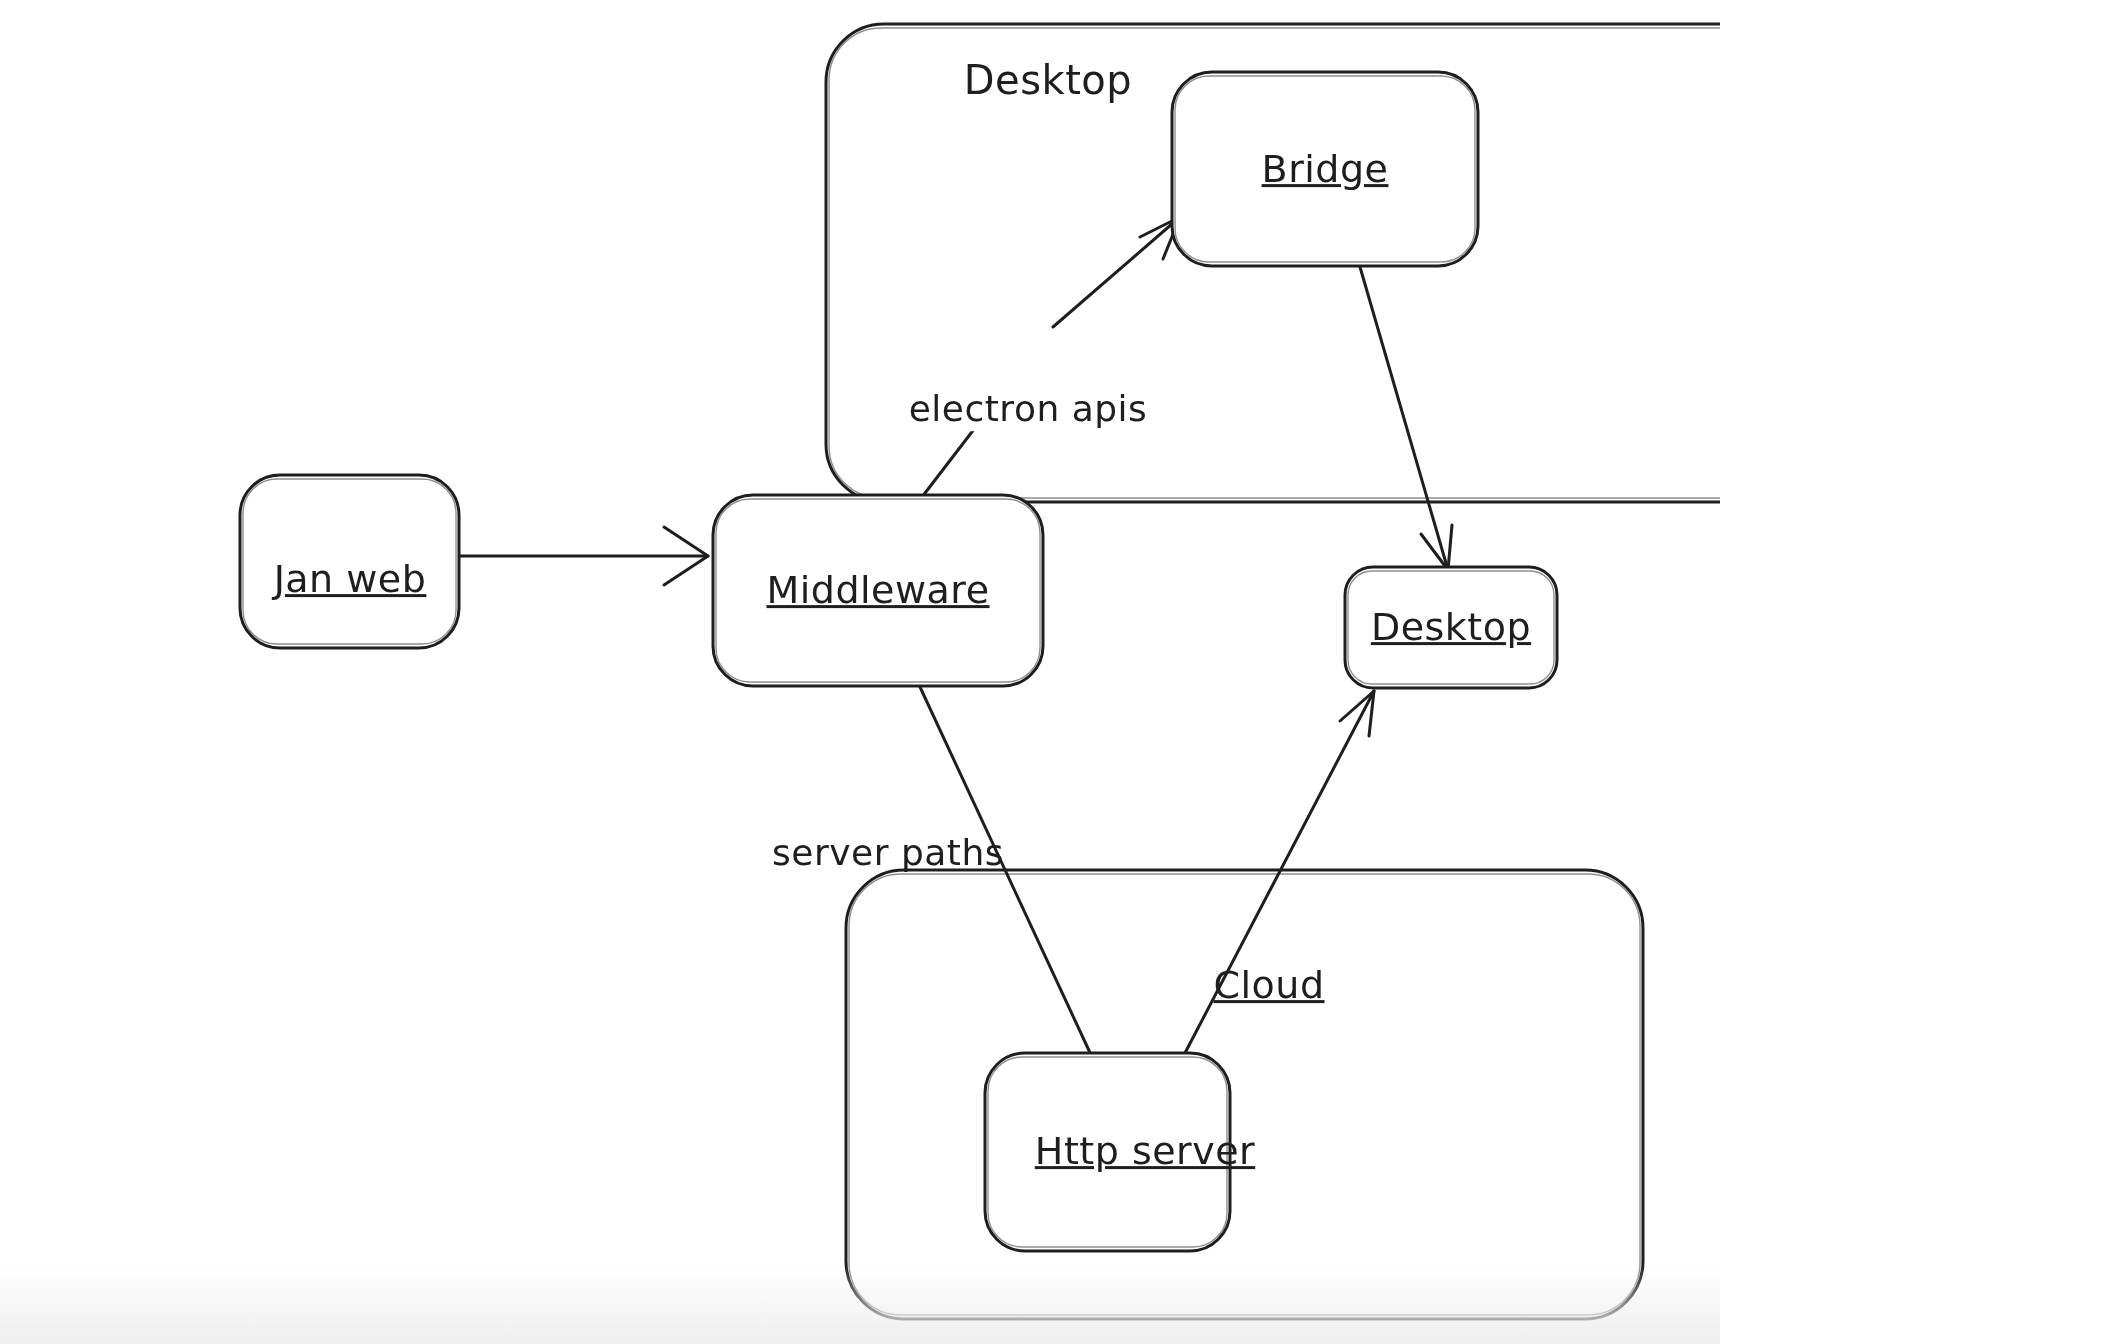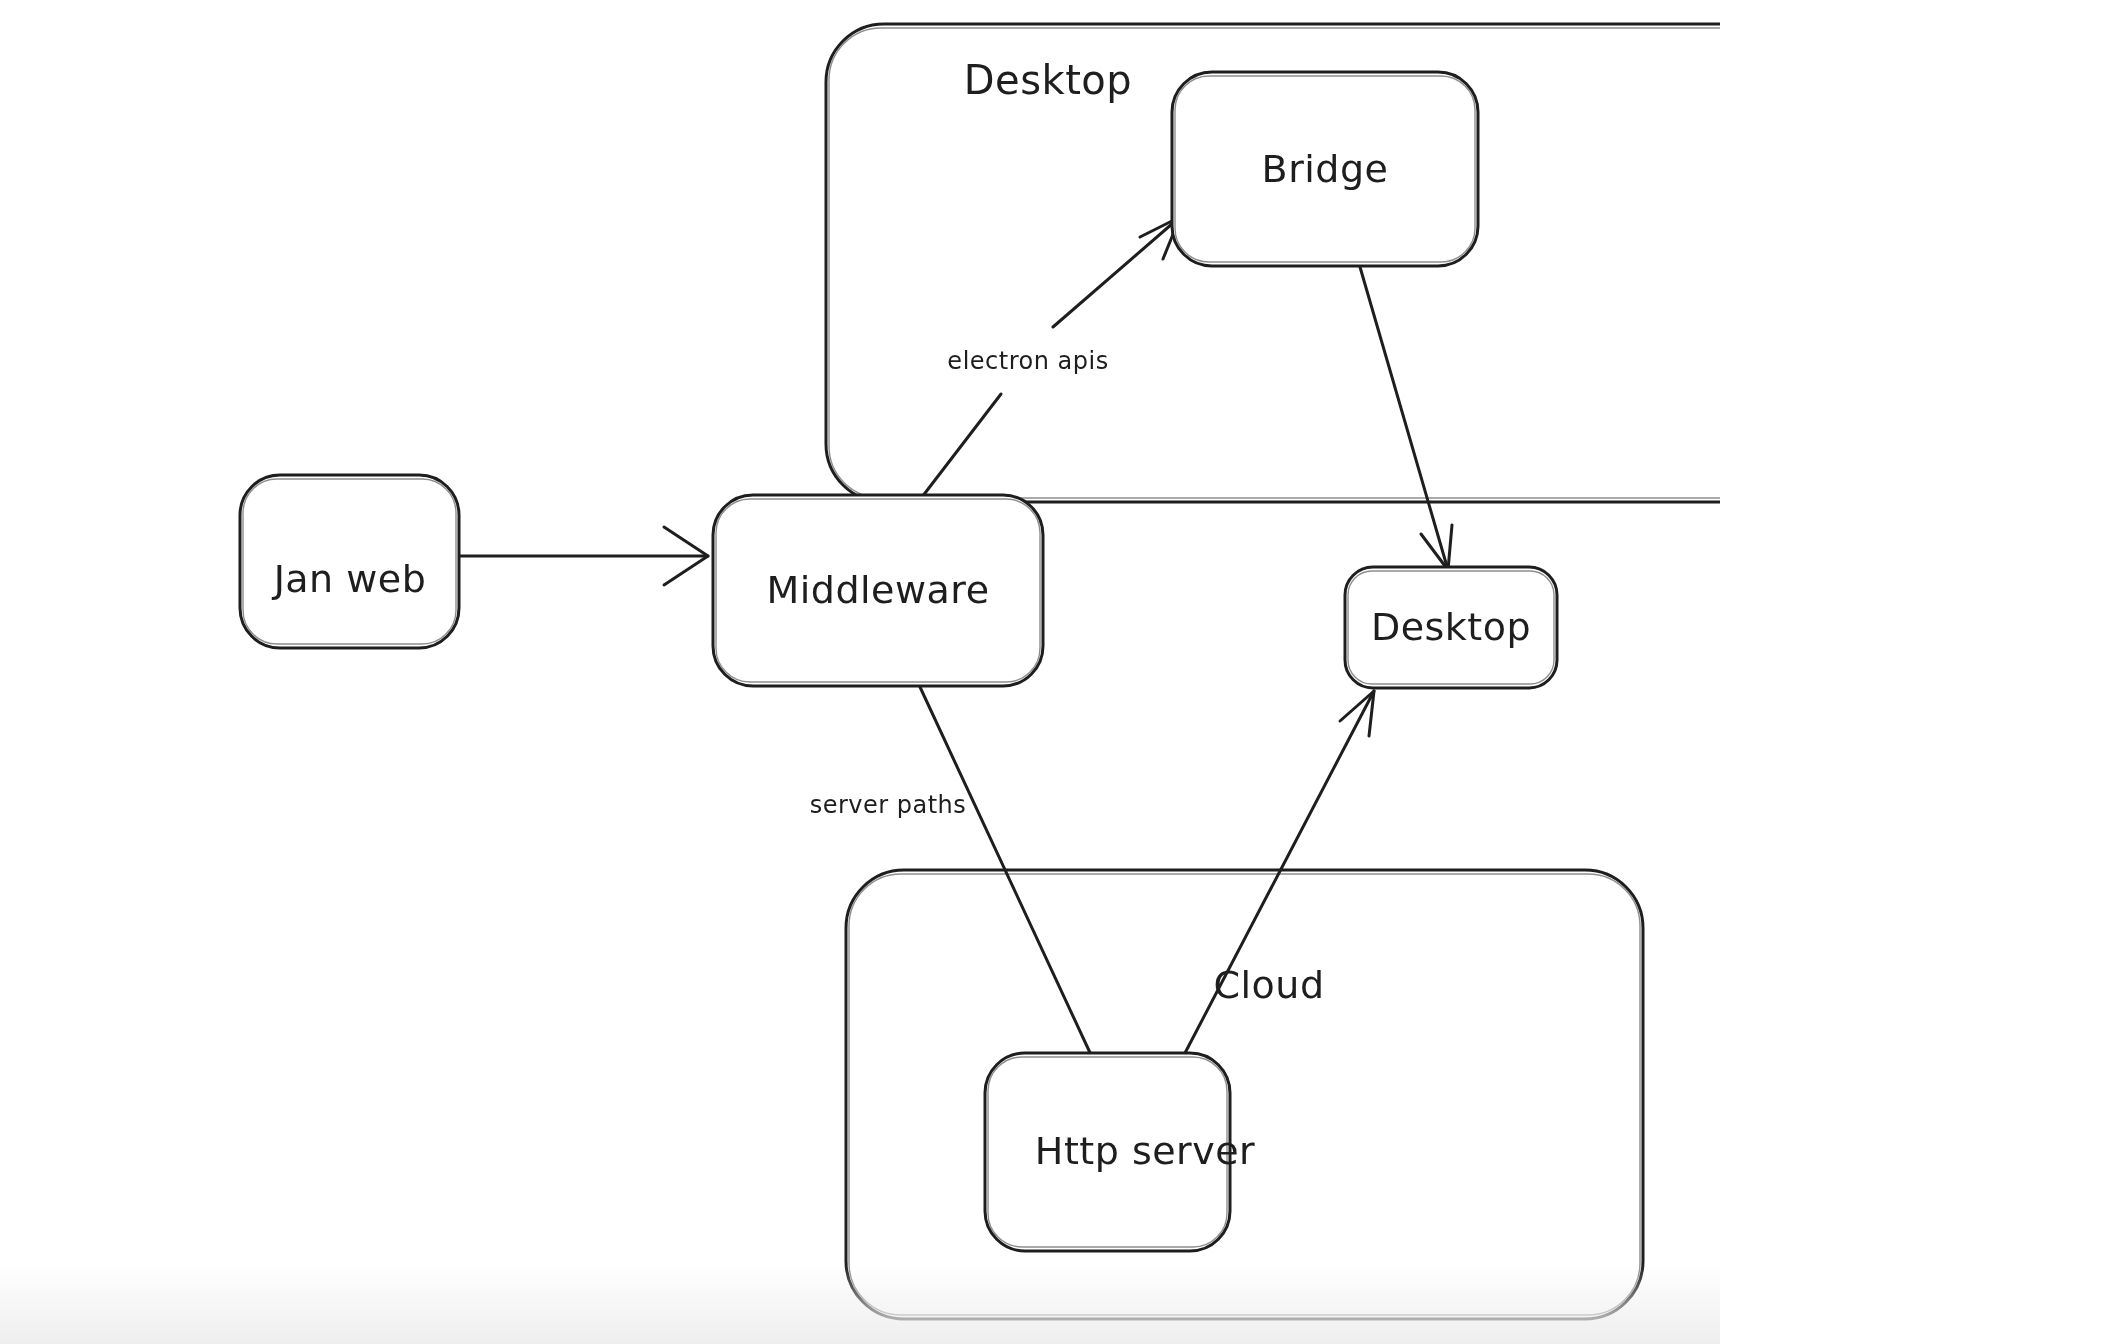--- a/index.html
+++ b/index.html
@@ -21,23 +21,23 @@
   svg .ghost{fill:none;stroke:var(--stroke);stroke-width:1.4;opacity:.5;}
   svg .edge{stroke:var(--stroke);stroke-width:3;fill:none;stroke-linecap:round;}
   svg .arrowhead{stroke:var(--stroke);stroke-width:3;fill:none;stroke-linecap:round;}
   .lbl{
     position:absolute;
     transform:translate(-50%,-50%);
     white-space:nowrap;
     letter-spacing:.5px;
     line-height:1.1;
   }
-  .node-lbl{font-size:38px;}
+  .node-lbl{font-size:38px;text-decoration:underline;}
   .container-lbl{font-size:40px;}
-  .edge-lbl{font-size:24px;}
+  .edge-lbl{font-size:36px;margin-top:48px;}
   .edge-lbl.bg{background:var(--background);padding:2px 10px;}
   .notes{
     position:absolute;left:352px;top:948px;
     font-size:40px;line-height:58px;
     letter-spacing:.5px;
     white-space:nowrap;
   }
   .bottom-fade{
     position:absolute;left:0;right:0;bottom:0;height:80px;
     background:linear-gradient(to bottom, rgba(238,238,238,0), var(--fade));

